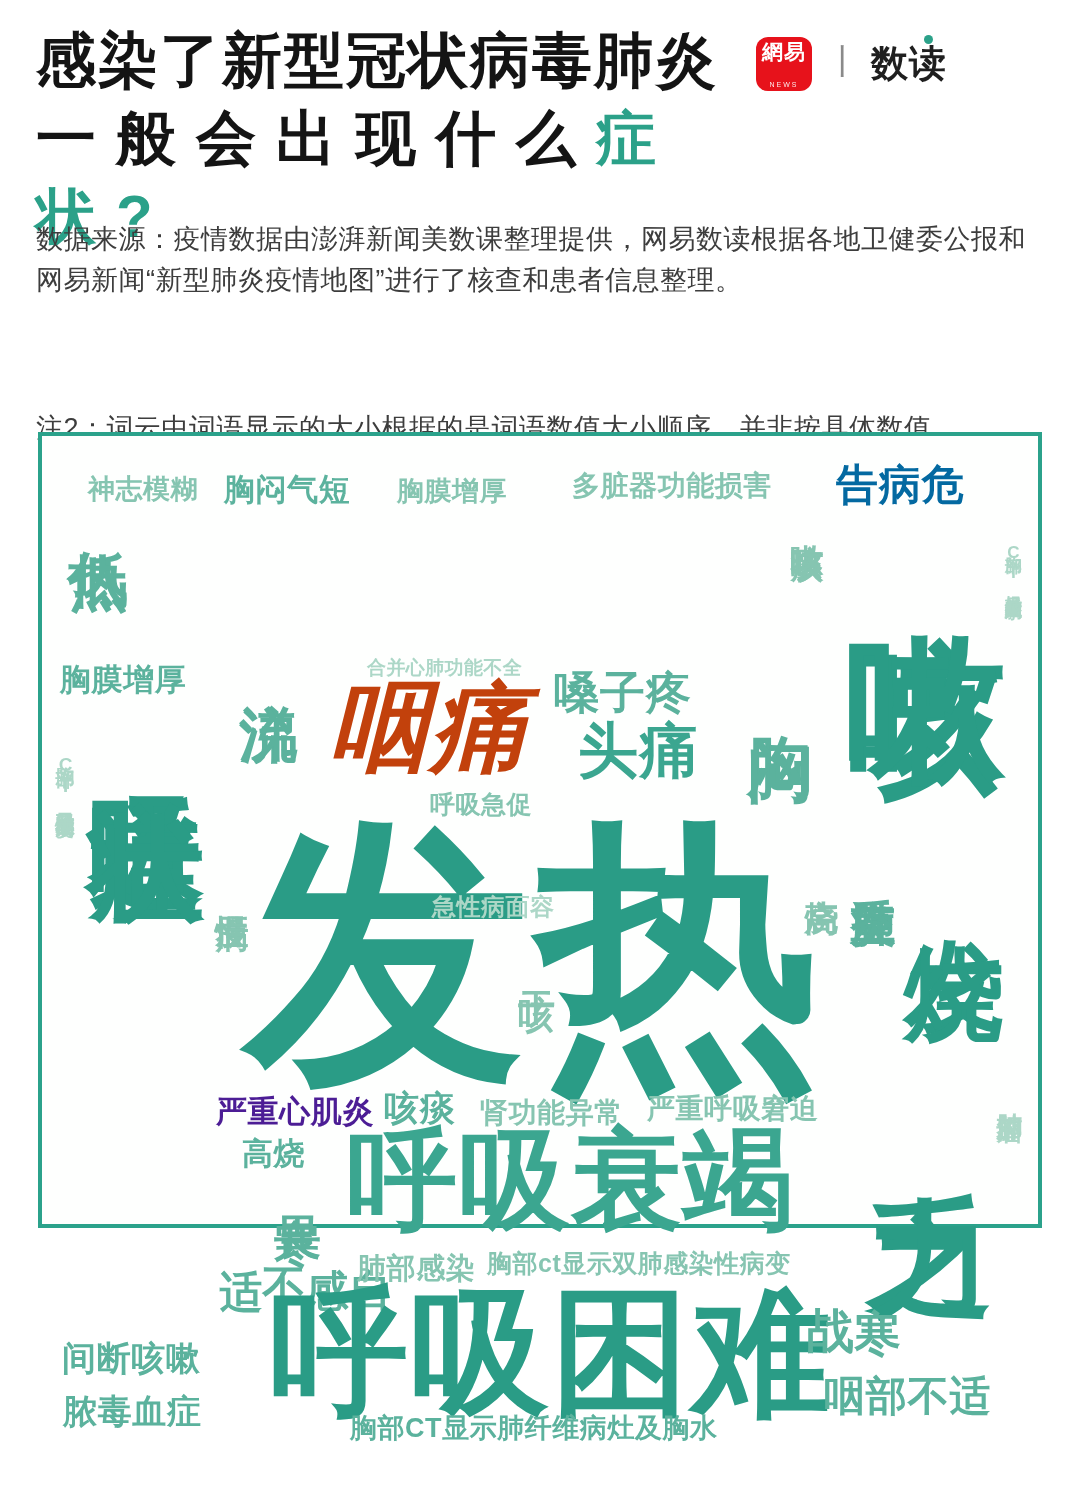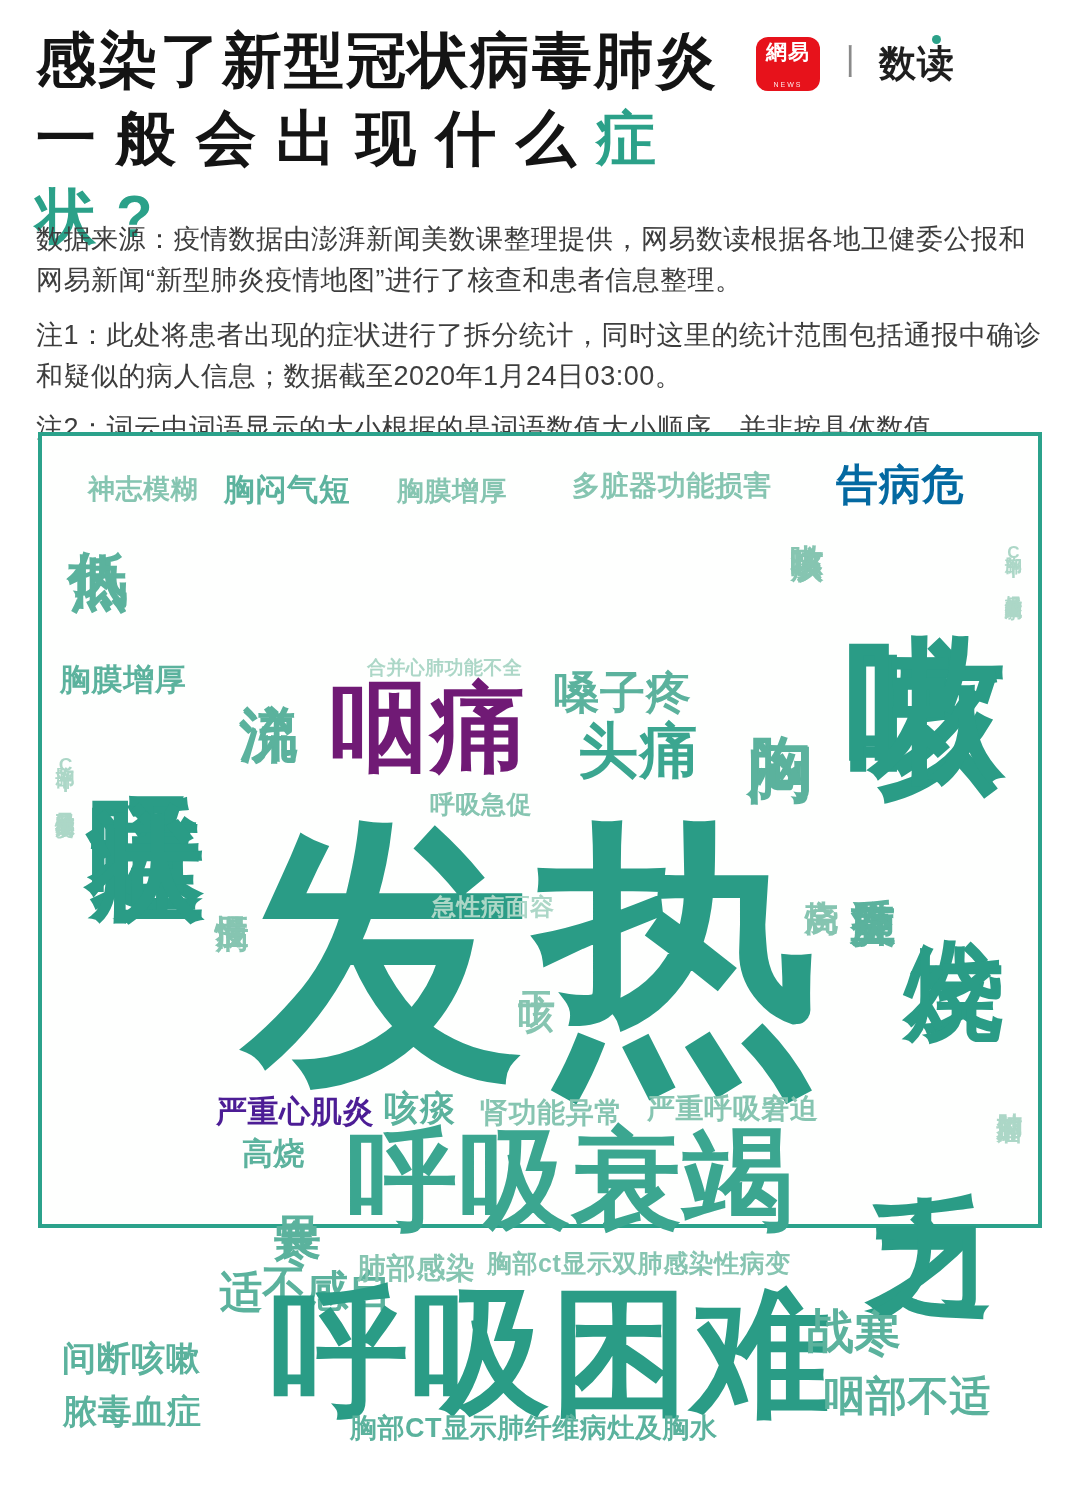--- a/index.html
+++ b/index.html
@@ -17,21 +17,21 @@
     font-size:60px;line-height:78px;letter-spacing:2px;
   }
   .title .line2{letter-spacing:20px;}
   .title .accent{color:#2BA189;}
 
   .brand{
     position:absolute;left:756px;top:36px;height:56px;
     display:flex;align-items:center;gap:14px;
   }
   .brand-icon{
-    width:64px;height:54px;border-radius:12px;
+    width:56px;height:54px;border-radius:12px;
     background:#E7121B;color:#ffffff;
     display:flex;flex-direction:column;align-items:center;justify-content:center;
     line-height:1;flex:0 0 auto;gap:16px;
   }
   .brand-icon .cn{font-size:21px;font-weight:900;letter-spacing:1px;}
   .brand-icon .en{font-size:7px;letter-spacing:2px;margin-top:3px;opacity:.9;}
   .brand-text{
     display:flex;align-items:center;gap:10px;
     color:#1f1f1f;font-size:37px;font-weight:700;letter-spacing:1px;
     position:relative;
@@ -83,37 +83,36 @@
       <span class="en">NEWS</span>
     </div>
     <div class="brand-text">
       <span class="brand-divider">丨</span>
       <span class="brand-sub">数读</span>
       <span class="brand-dot"></span>
     </div>
   </div>
 
   <p class="note source">数据来源：疫情数据由澎湃新闻美数课整理提供，网易数读根据各地卫健委公报和网易新闻“新型肺炎疫情地图”进行了核查和患者信息整理。</p>
-  <p class="note n1">注1：此处将患者出现的症状进行了拆分统计，同时这里的统计范围包括通报中确诊和疑似的病人信息；数据截至2020年1月24日03:00。</p>
   <p class="note n2">注2：词云中词语显示的大小根据的是词语数值大小顺序，并非按具体数值。</p>
 
   <div class="cloud" id="cloud">
       <span class="w h" style="left: 46px; top: 40px; font-size: 27px; color: rgb(134, 197, 177);">神志模糊</span>
       <span class="w h" style="left: 182px; top: 38px; font-size: 31px; color: rgb(91, 178, 157);">胸闷气短</span>
       <span class="w h" style="left: 355px; top: 42px; font-size: 27px; color: rgb(134, 197, 177);">胸膜增厚</span>
       <span class="w h" style="left: 530px; top: 36px; font-size: 28px; color: rgb(134, 197, 177);">多脏器功能损害</span>
       <span class="w h" style="left: 794px; top: 28px; font-size: 42px; color: #0369a1;">告病危</span>
       <span class="w v" style="left: 26px; top: 68px; font-size: 60px; color: rgb(91, 178, 157);">低热</span>
       <span class="w v" style="left: 806px; top: 66px; font-size: 160px; color: rgb(42, 156, 134);">咳嗽</span>
       <span class="w v" style="left: 749px; top: 82px; font-size: 33px; color: rgb(134, 197, 177);">咳嗽咳痰</span>
       <span class="w v" style="left: 963px; top: 106px; font-size: 17px; color: rgb(172, 215, 199);">胸部CT提示肺纤维病灶及胸水</span>
       <span class="w h" style="left: 18px; top: 228px; font-size: 31px; color: rgb(91, 178, 157);">胸膜增厚</span>
       <span class="w v" style="left: 198px; top: 220px; font-size: 58px; color: rgb(91, 178, 157);">流涕</span>
       <span class="w h" style="left: 325px; top: 222px; font-size: 19px; color: rgb(172, 215, 199);">合并心肺功能不全</span>
-      <span class="w h" style="left: 288px; top: 242px; font-size: 98px; color: #701a75;">咽痛</span>
+      <span class="w h" style="left: 288px; top: 242px; font-size: 98px; color: #c2410c; font-style: italic;">咽痛</span>
       <span class="w h" style="left: 512px; top: 234px; font-size: 45px; color: rgb(91, 178, 157);">嗓子疼</span>
       <span class="w h" style="left: 536px; top: 284px; font-size: 60px; color: rgb(59, 166, 144);">头痛</span>
       <span class="w v" style="left: 706px; top: 246px; font-size: 66px; color: rgb(91, 178, 157);">胸闷</span>
       <span class="w h" style="left: 388px; top: 356px; font-size: 25px; color: rgb(134, 197, 177);">呼吸急促</span>
       <span class="w h" style="left: 203px; top: 372px; font-size: 285px; color: rgb(42, 156, 134);">发热</span>
       <span class="w h" style="left: 390px; top: 459px; font-size: 24px; color: rgb(172, 215, 199);">急性病面容</span>
       <span class="w v" style="left: 476px; top: 526px; font-size: 37px; color: rgb(134, 197, 177);">干咳</span>
       <span class="w v" style="left: 174px; top: 452px; font-size: 33px; color: rgb(134, 197, 177);">慢性肝病</span>
       <span class="w v" style="left: 48px; top: 264px; font-size: 115px; color: rgb(42, 156, 134);">呼吸道症状</span>
       <span class="w v" style="left: 14px; top: 316px; font-size: 19px; color: rgb(172, 215, 199);">胸部CT显示双肺感染性病变</span>

